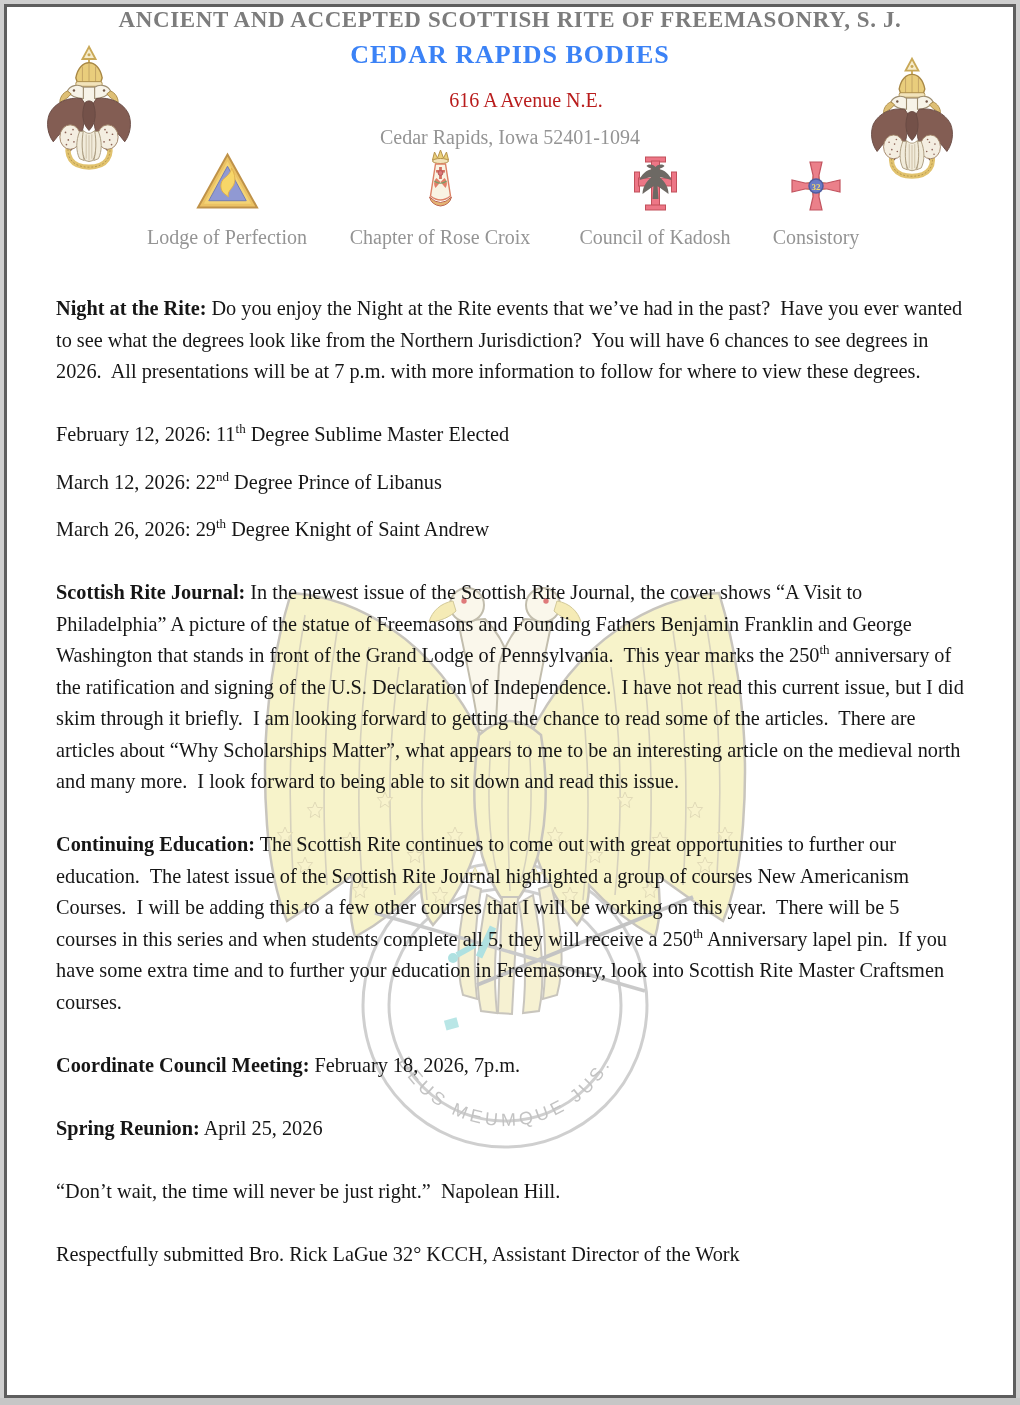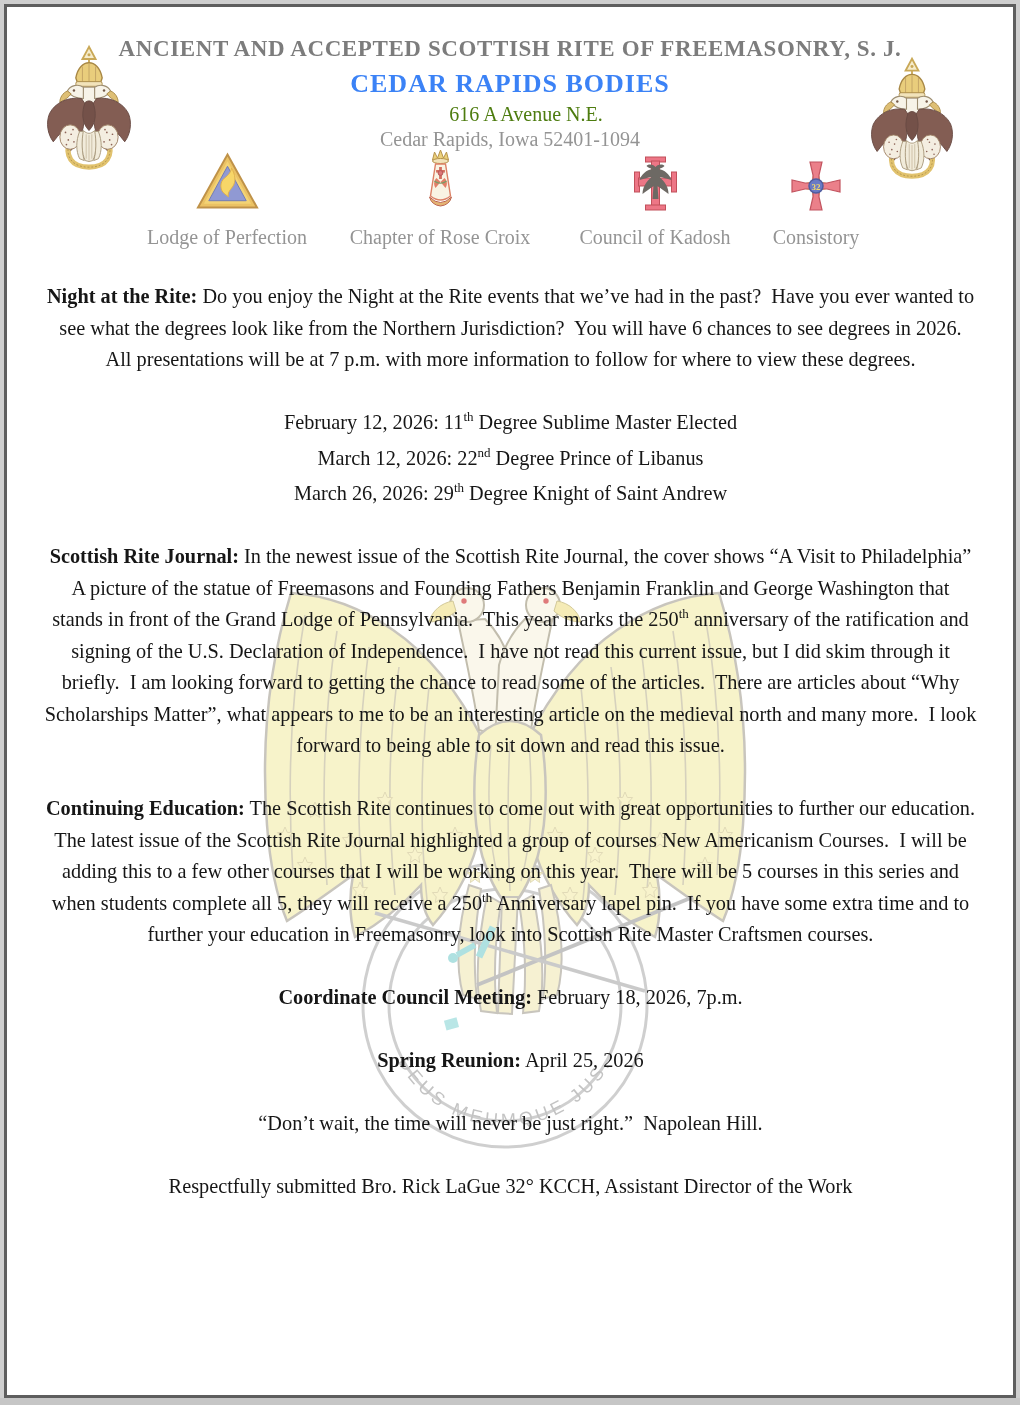--- a/index.html
+++ b/index.html
@@ -2,40 +2,40 @@
 <html><head>
 <meta charset="utf-8">
 <style>
   html,body{margin:0;padding:0;background:#ffffff;}
   .frame{position:relative;width:1020px;height:1405px;background:#ffffff;overflow:hidden;
          font-family:"Liberation Serif","DejaVu Serif",serif;}
   .edge-shade{position:absolute;inset:0;box-shadow:inset 0 0 0 4px #cfcfcf;pointer-events:none;z-index:6;}
   .bottom-strip{position:absolute;left:0;right:0;bottom:0;height:7px;background:#c6c6c6;z-index:6;}
   .border-line{position:absolute;left:4px;right:4px;top:4px;bottom:7px;border:3px solid #5e5e5e;pointer-events:none;z-index:7;}
 
-  .header{position:absolute;left:0;right:0;top:35px;text-align:center;z-index:3;}
+  .header{position:absolute;left:0;right:0;top:6px;text-align:center;z-index:3;}
   .h-title{font-weight:bold;font-size:23px;line-height:28px;color:#7c7c7c;letter-spacing:.6px;}
   .h-sub{font-weight:bold;font-size:26px;line-height:30px;color:#3b82f6;letter-spacing:1px;margin-top:6px;}
-  .h-addr{font-size:20px;line-height:25px;color:#4d7c0f;margin-top:3px;padding-left:32px;}
-  .h-addr2{font-size:20px;line-height:25px;color:#949494;margin-top:0;}
+  .h-addr{font-size:20px;line-height:25px;color:#b91c1c;margin-top:18px;padding-left:32px;}
+  .h-addr2{font-size:20px;line-height:25px;color:#949494;margin-top:12px;}
 
   .crest{position:absolute;z-index:3;opacity:.85;}
   .crest.left{left:42px;top:44px;}
   .crest.right{left:866px;top:56px;}
 
   .bodies-row{position:absolute;top:150px;left:0;right:0;height:110px;z-index:3;}
   .body-col{position:absolute;width:224px;text-align:center;}
   .body-col .icon-zone{height:62px;display:flex;align-items:flex-end;justify-content:center;opacity:.85;}
   .body-col .b-label{display:block;margin-top:13px;font-size:20px;line-height:24px;color:#949494;}
 
   .watermark{position:absolute;left:225px;top:545px;width:570px;height:615px;z-index:1;opacity:.62;}
 
   .content{position:absolute;left:40px;top:277px;width:941px;z-index:4;
            font-size:20.3px;line-height:31.5px;color:#161616;}
-  .para{margin:4px;white-space:pre-wrap;text-align:center;}
+  .para{margin:16px;white-space:pre-wrap;}
   .para.gap{margin-top:31.5px;}
   .bold{font-weight:bold;}
   .italic{}
   sup.suprun{font-size:13px;line-height:0;vertical-align:super;}
 </style>
 </head>
 <body>
 
 <div class="frame">
 

